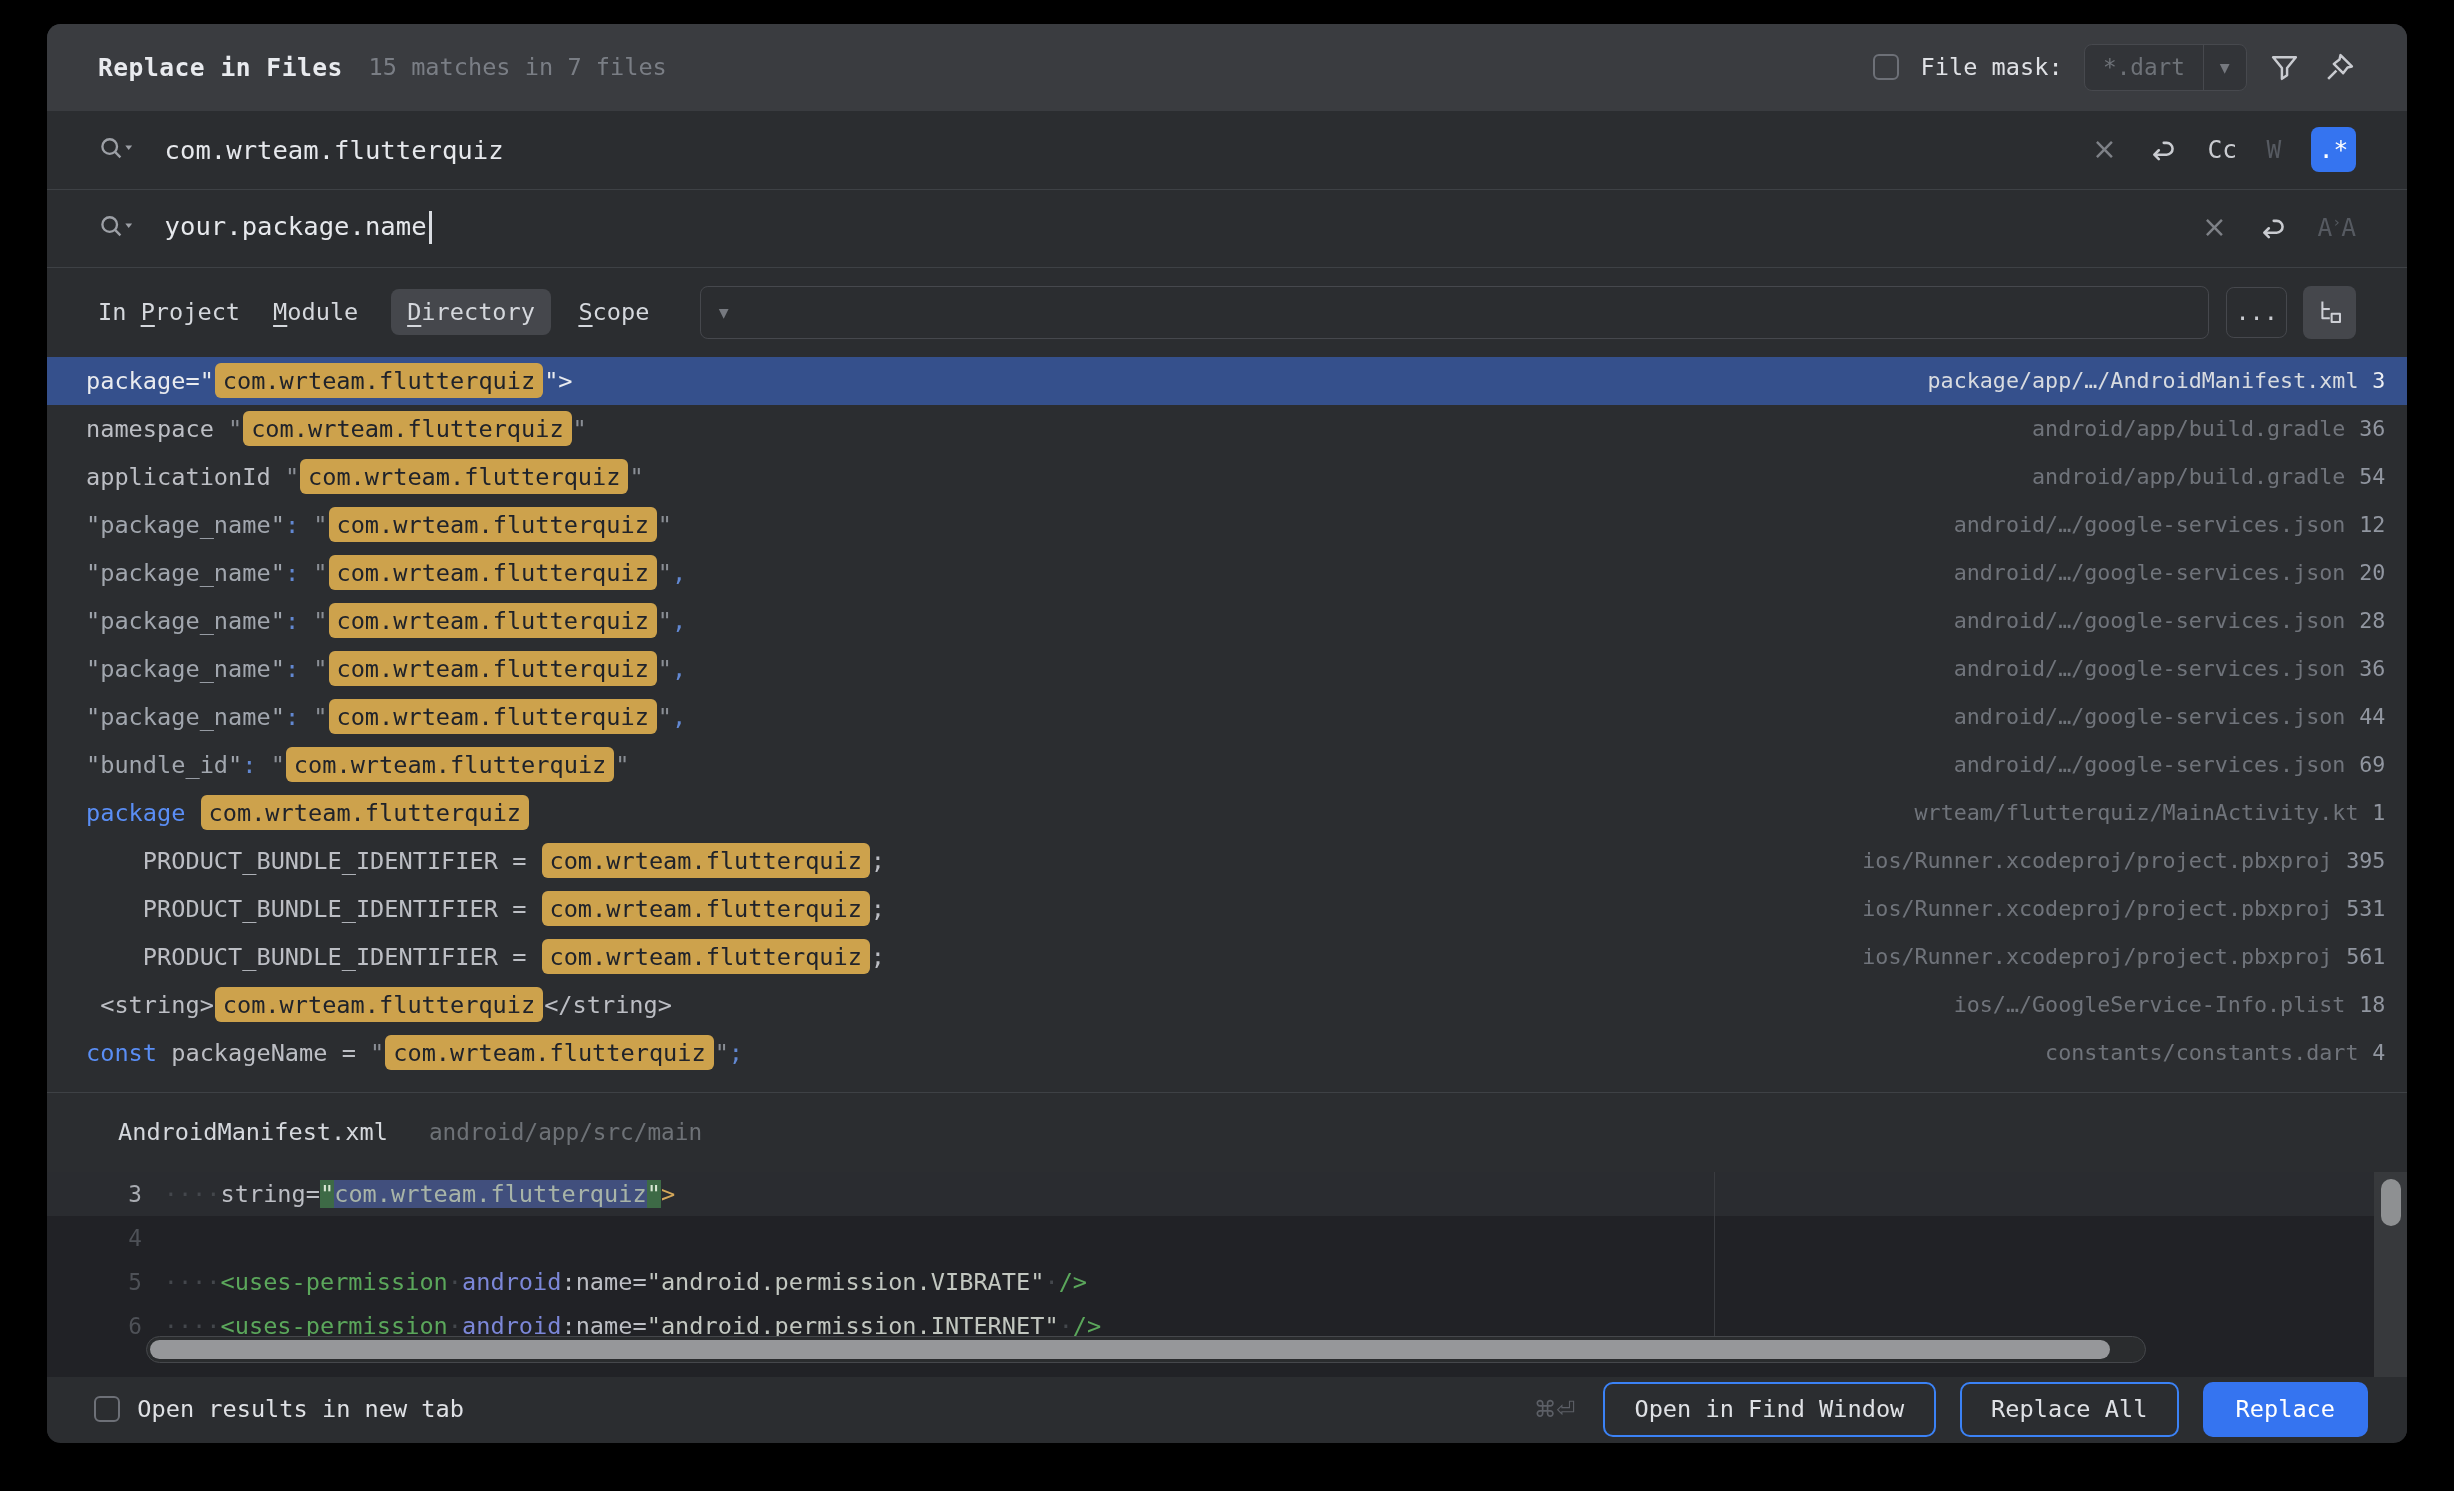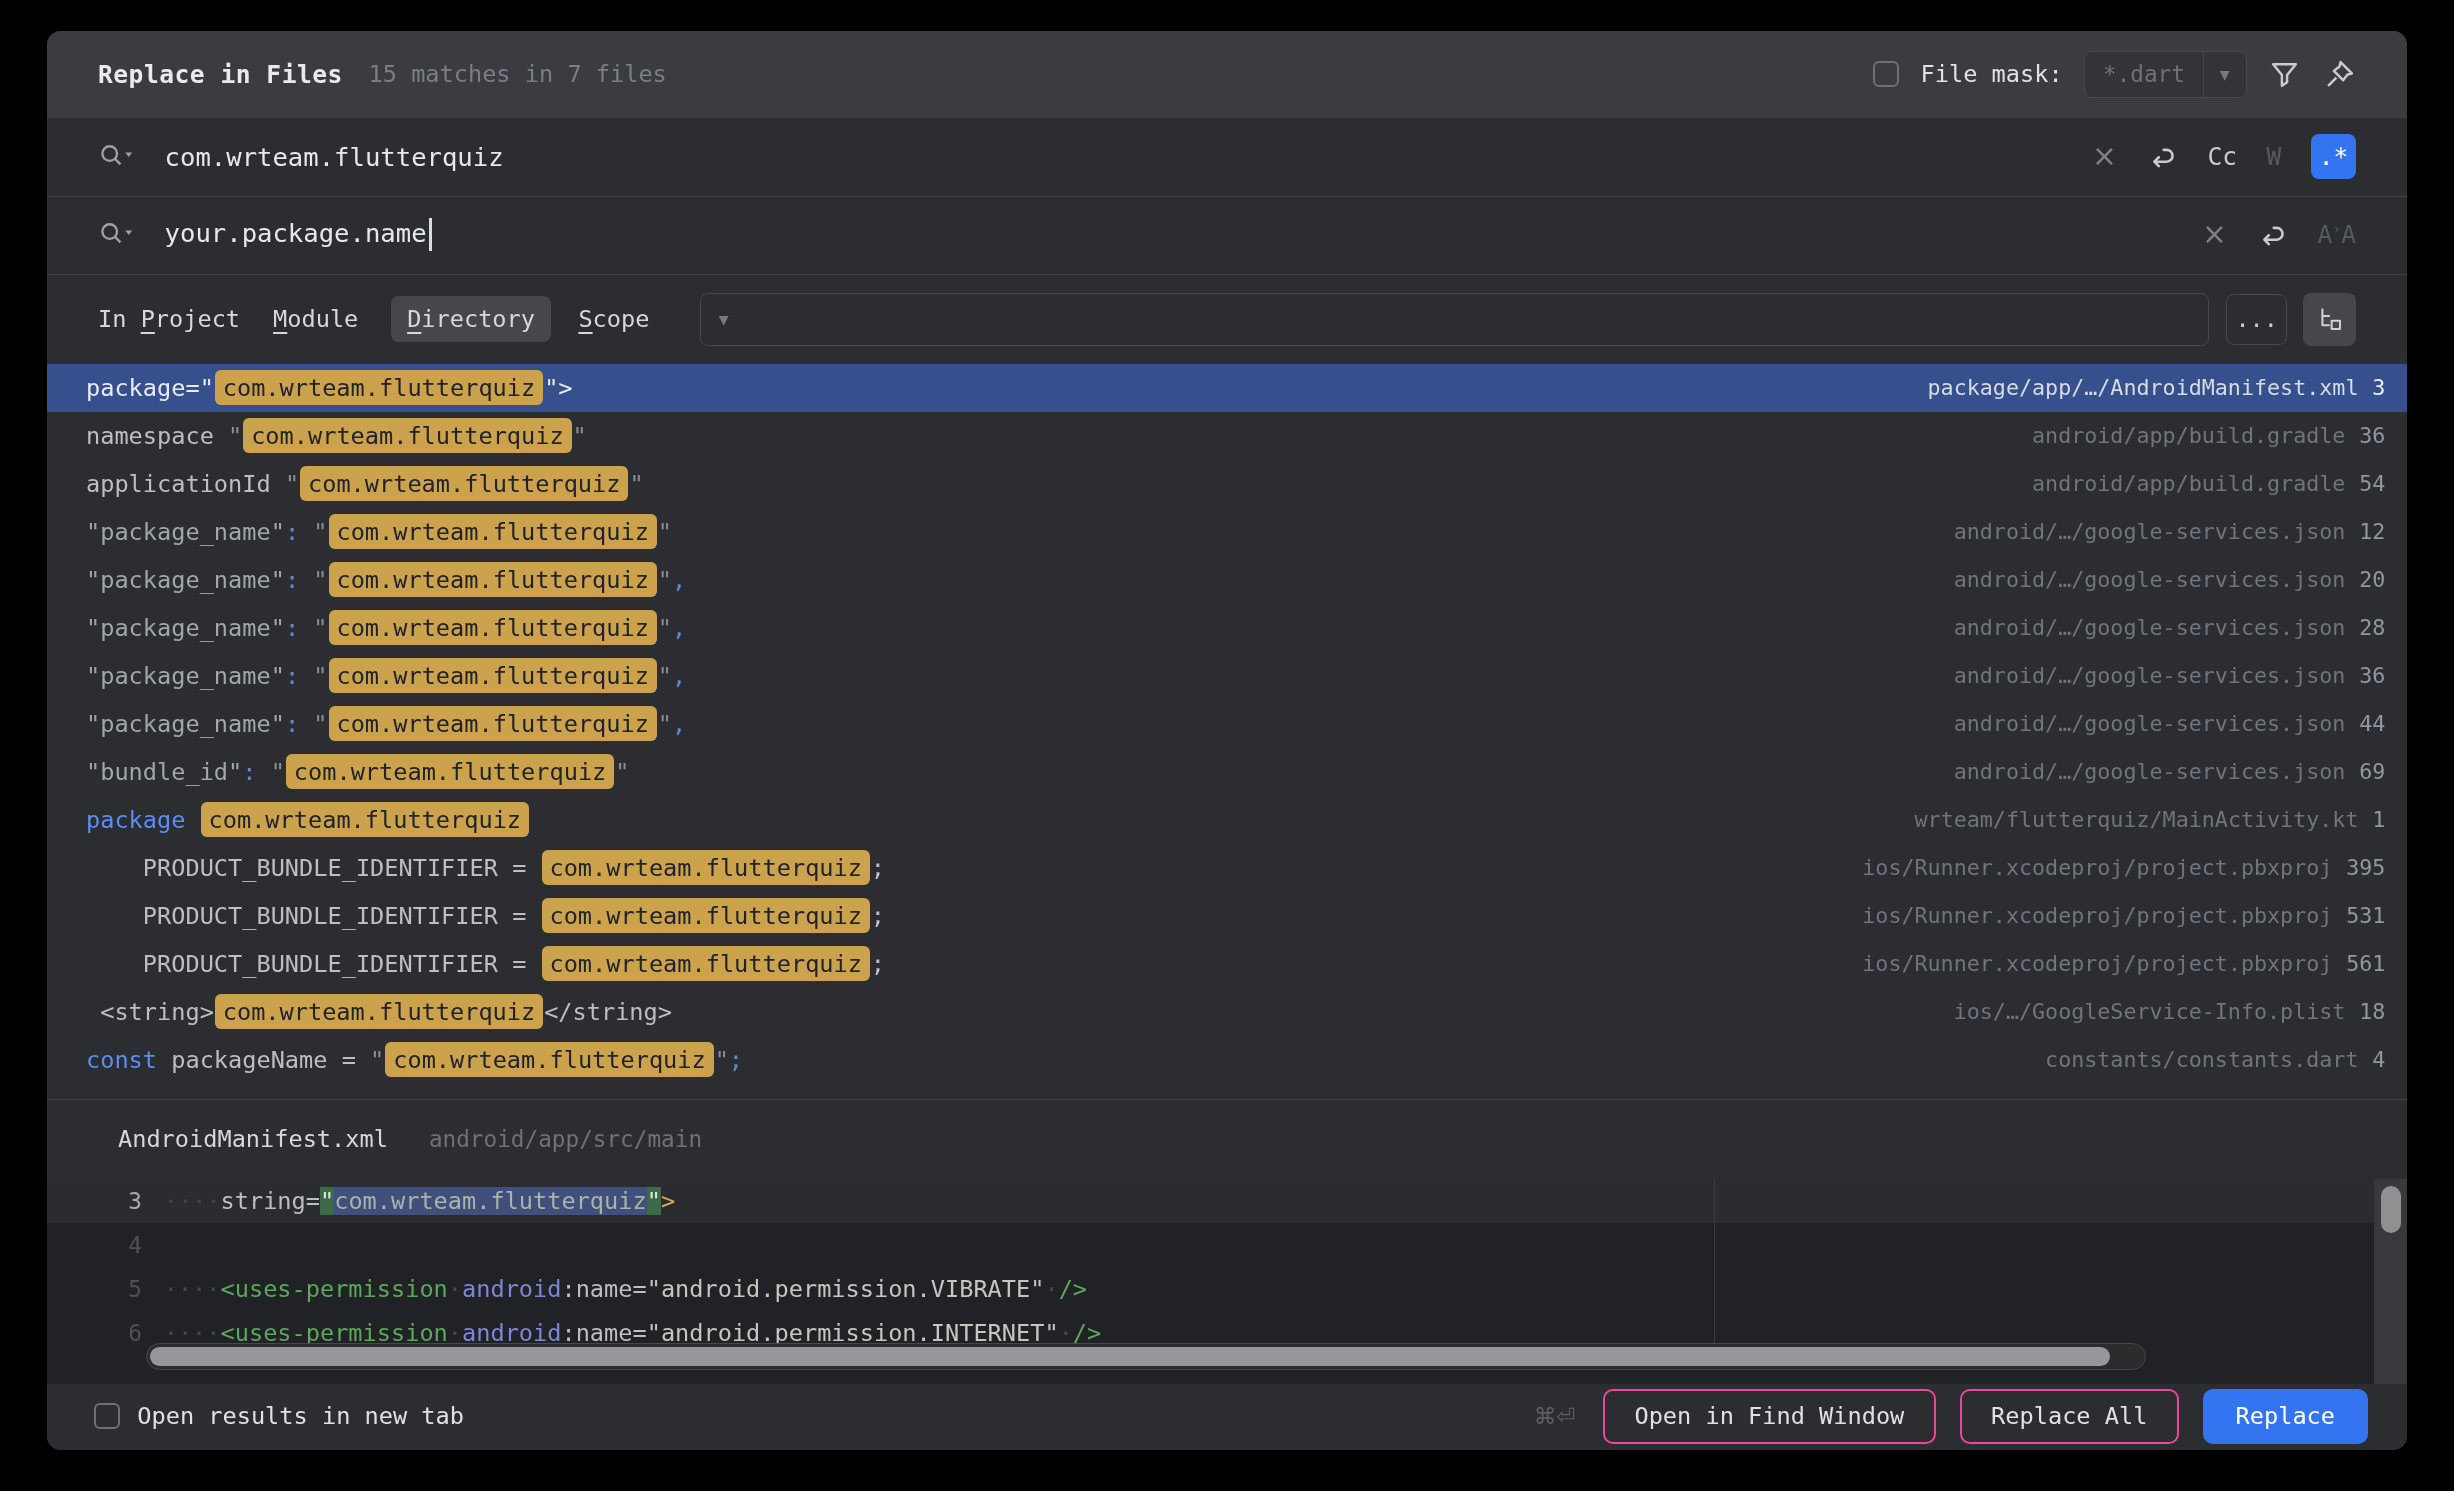--- a/index.html
+++ b/index.html
@@ -1,21 +1,21 @@
 <!DOCTYPE html>
 <html><head>
 <meta charset="utf-8">
 <style>
   * { margin:0; padding:0; box-sizing:border-box; }
   html,body { width:2455px; height:1491px; background:#000; overflow:hidden;
     font-family:"DejaVu Sans Mono","Liberation Mono",monospace; }
 
   .dialog { position:absolute; left:47px; top:23.6px; width:2360px; height:1419px;
     background:#2B2D30; border-radius:13.8px; overflow:hidden;
-    box-shadow:0 23.6px 79px rgba(0,0,0,.7);margin-top:7px; }
+    box-shadow:0 23.6px 79px rgba(0,0,0,.7); }
 
   
   .titlebar { position:absolute; left:0; top:0; width:100%; height:87px; background:#3A3C40;
     display:flex; align-items:center; padding:0 51px; }
   .title { font-weight:bold; font-size:24.6px; color:#E8EAEE; letter-spacing:0.5px; }
   .subtitle { font-size:23.6px; color:#7A7E85; margin-left:25.6px; }
   .titlebar-right { margin-left:auto; display:flex; align-items:center; gap:21.7px; }
   .checkbox { width:25.6px; height:25.6px; border:2px solid #6D7077; border-radius:5.9px; background:transparent; }
   .fm-label { font-size:23.6px; color:#DFE1E5; }
   .combo { display:flex; align-items:center; height:47px; background:#323438;
@@ -91,21 +91,21 @@
   .vscroll .thumb { position:absolute; left:6.9px; top:7.9px; width:19.7px; height:47px; background:#8E9092; border-radius:9.9px; }
 
   
   .footer-sep { position:absolute; left:0; top:1353px; width:100%; height:1px; background:#3E4145; }
   .footer { position:absolute; left:0; top:1353px; width:100%; height:65px;
     display:flex; align-items:center; padding:0 39px 0 47px; background:#2B2D30; }
   .footer-label { font-size:23.6px; color:#DFE1E5; margin-left:17.7px; }
   .footer-right { margin-left:auto; display:flex; align-items:center; gap:23.6px; }
   .shortcut { font-size:22.7px; color:#5C5F66; font-family:"DejaVu Sans",sans-serif; margin-right:3.9px; }
   .btn { height:55px; display:flex; align-items:center; justify-content:center; padding:0 29.6px;
-    border:2px solid #ec4899; border-radius:9.9px; font-size:23.6px; color:#DFE1E5; background:transparent; }
+    border:2px solid #3b82f6; border-radius:9.9px; font-size:23.6px; color:#DFE1E5; background:transparent; }
   .btn.primary { background:#3574F0; border:none; color:#FFFFFF; padding:0 33px; }
 
   svg.ic { display:block; }
 </style>
 </head>
 <body>
 
 <div class="dialog">
 
   <div class="titlebar">

